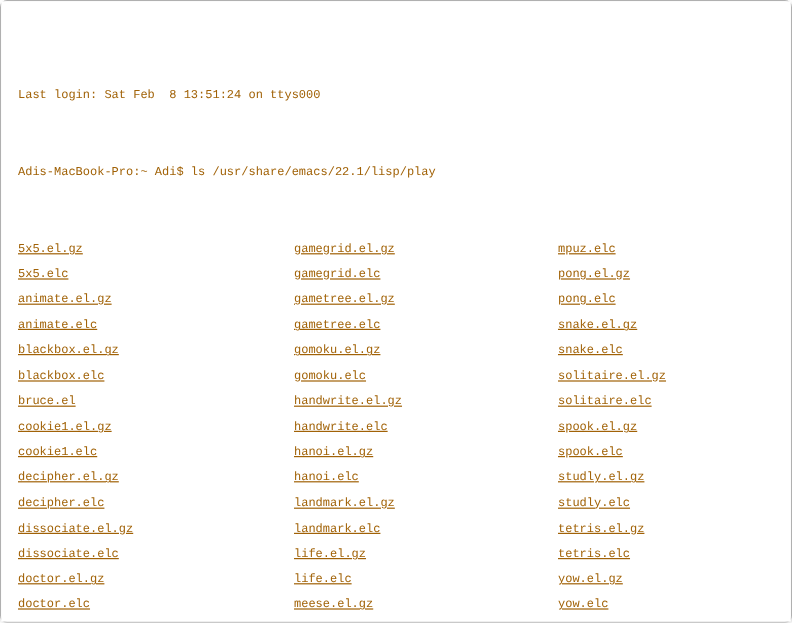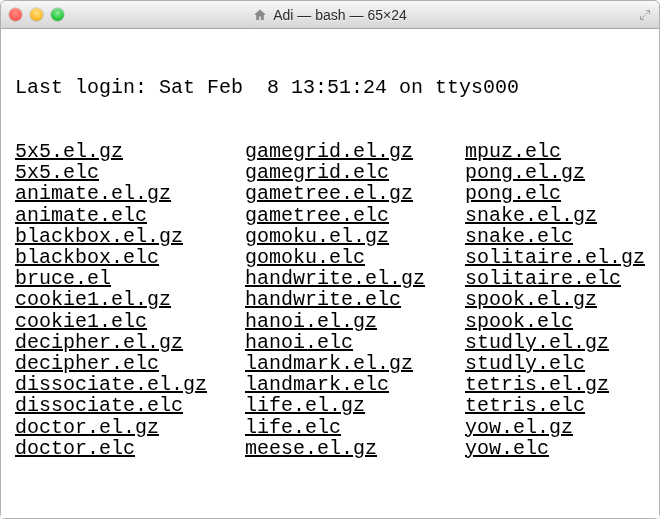--- a/index.html
+++ b/index.html
@@ -60,54 +60,39 @@
   .title-wrap .home-icon { width: 14px; height: 14px; }
   .expand-icon {
     margin-left: auto;
     width: 12px; height: 12px;
     opacity: 0.6;
   }
   .terminal {
     flex: 1;
     background: #fff;
     font-family: Menlo, Consolas, "Courier New", monospace;
-    font-size: 20px;
+    font-size: 10px;
     line-height: 21.2px;
-    color: #000000;
-    padding: 6px 12px 4px 14px;
+    color: #a16207;
+    padding: 27px 12px 4px 14px;
     white-space: pre;
     overflow: hidden;
     letter-spacing: 0px;
   }
   .row { display: block; }
   .cols {
     display: grid;
     grid-template-columns: 230px 220px auto;
     text-decoration: underline;
   }
 </style>
 </head>
 <body>
 
 <div class="window">
-  <div class="titlebar">
-    <div class="traffic-lights">
-      <div class="tl tl-close"></div>
-      <div class="tl tl-min"></div>
-      <div class="tl tl-max"></div>
-    </div>
-    <div class="title-wrap">
-      <svg class="home-icon" viewBox="0 0 24 24">
-        <path fill="#8a8a8a" stroke="#555" stroke-width="0.5" d="M12 3 L21 11 H18 V20 H14 V14 H10 V20 H6 V11 H3 Z"></path>
-      </svg>
-      <span>Adi — bash — 65×24</span>
-    </div>
-    <svg class="expand-icon" viewBox="0 0 24 24">
-      <path fill="none" stroke="#777" stroke-width="2" d="M14 3h7v7M21 3l-8 8M10 21H3v-7M3 21l8-8"></path>
-    </svg>
-  </div>
 
   <div class="terminal">
     <span class="row">Last login: Sat Feb  8 13:51:24 on ttys000</span>
+    <span class="row"><span>Adis-MacBook-Pro:~ Adi$</span> <span>ls /usr/share/emacs/22.1/lisp/play</span></span>
     <div id="listing"><div class="cols"><span>5x5.el.gz</span><span>gamegrid.el.gz</span><span>mpuz.elc</span></div><div class="cols"><span>5x5.elc</span><span>gamegrid.elc</span><span>pong.el.gz</span></div><div class="cols"><span>animate.el.gz</span><span>gametree.el.gz</span><span>pong.elc</span></div><div class="cols"><span>animate.elc</span><span>gametree.elc</span><span>snake.el.gz</span></div><div class="cols"><span>blackbox.el.gz</span><span>gomoku.el.gz</span><span>snake.elc</span></div><div class="cols"><span>blackbox.elc</span><span>gomoku.elc</span><span>solitaire.el.gz</span></div><div class="cols"><span>bruce.el</span><span>handwrite.el.gz</span><span>solitaire.elc</span></div><div class="cols"><span>cookie1.el.gz</span><span>handwrite.elc</span><span>spook.el.gz</span></div><div class="cols"><span>cookie1.elc</span><span>hanoi.el.gz</span><span>spook.elc</span></div><div class="cols"><span>decipher.el.gz</span><span>hanoi.elc</span><span>studly.el.gz</span></div><div class="cols"><span>decipher.elc</span><span>landmark.el.gz</span><span>studly.elc</span></div><div class="cols"><span>dissociate.el.gz</span><span>landmark.elc</span><span>tetris.el.gz</span></div><div class="cols"><span>dissociate.elc</span><span>life.el.gz</span><span>tetris.elc</span></div><div class="cols"><span>doctor.el.gz</span><span>life.elc</span><span>yow.el.gz</span></div><div class="cols"><span>doctor.elc</span><span>meese.el.gz</span><span>yow.elc</span></div></div>
     
   </div>
 </div>
 
 </body></html>

